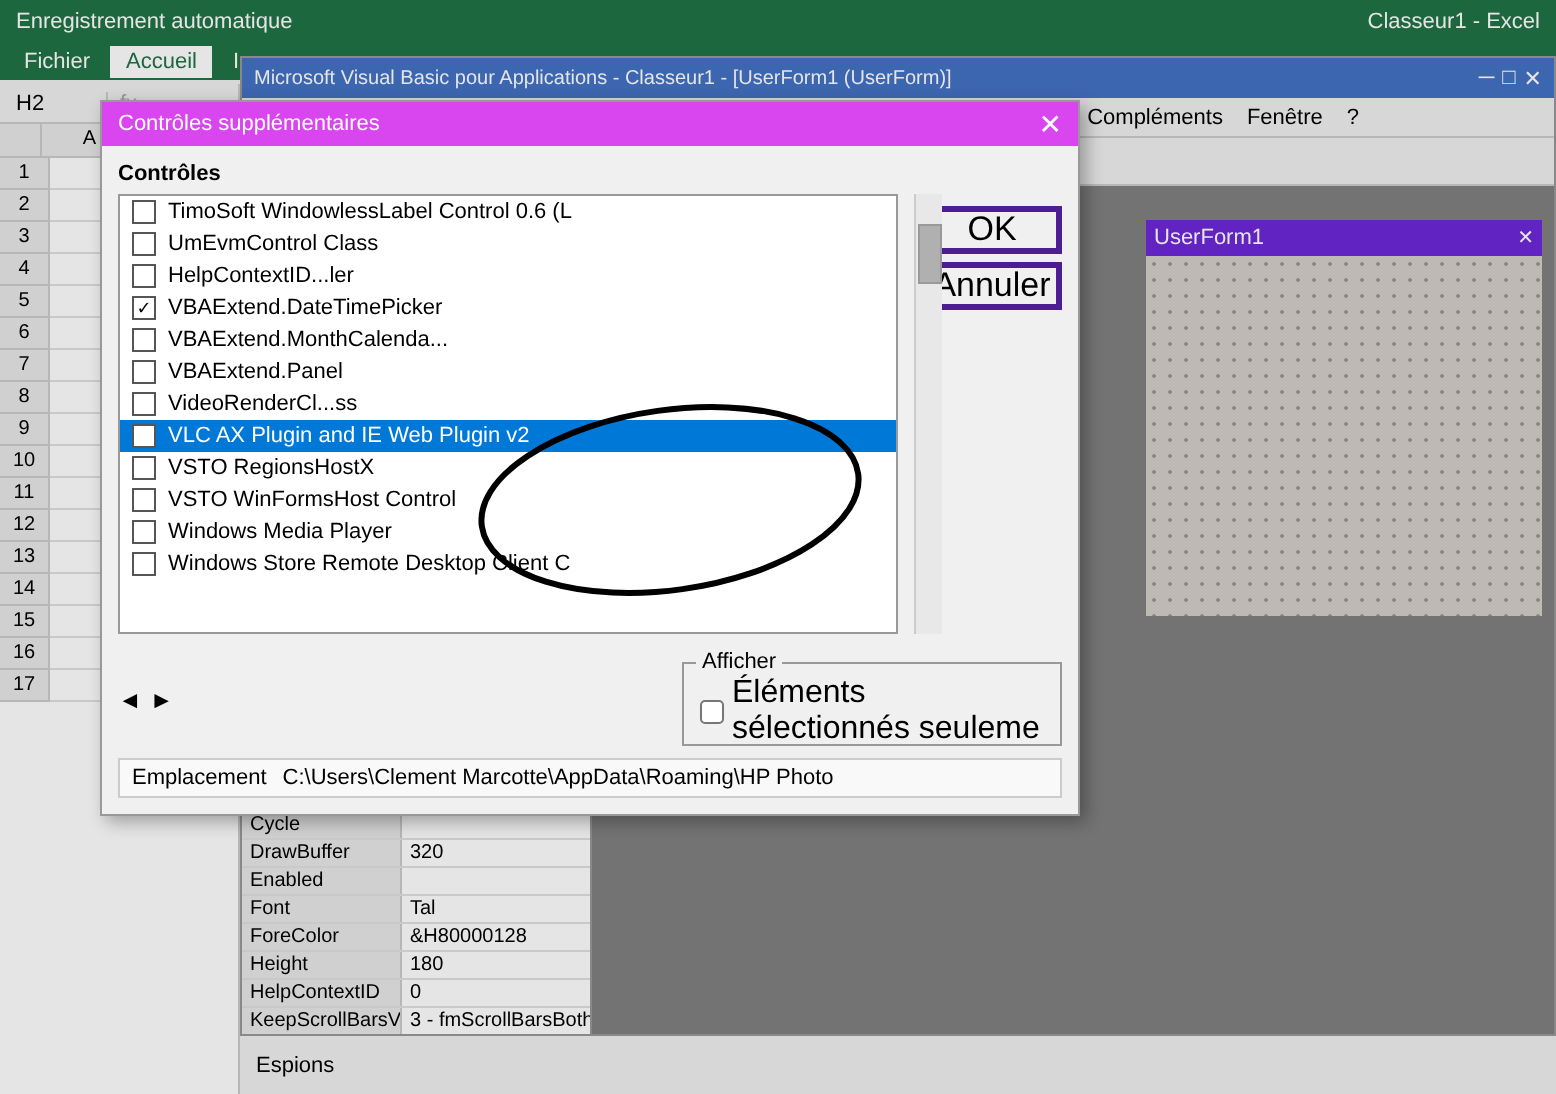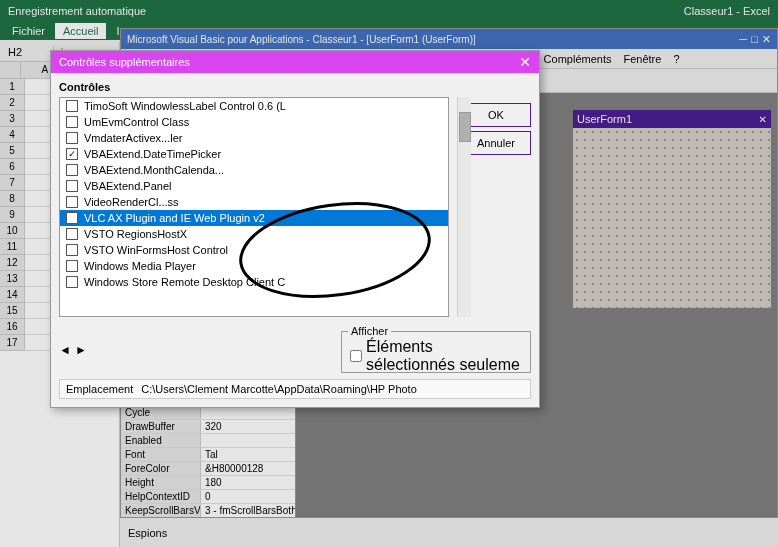--- a/index.html
+++ b/index.html
@@ -180,21 +180,21 @@
     .userform-window {
       position: absolute;
       top: 10px;
       right: 10px;
       width: 200px;
       height: 200px;
       background: #d4d0c8;
       border: 1px solid #808080;
     }
     .userform-title {
-      background: #4c1d95;
+      background: #6d28d9;
       color: white;
       height: 18px;
       display: flex;
       align-items: center;
       justify-content: space-between;
       padding: 0 4px;
       font-size: 10px;
     }
     .userform-body {
       width: 100%;
@@ -326,24 +326,24 @@
       position: absolute;
       top: 30px;
       right: 8px;
       display: flex;
       flex-direction: column;
       gap: 4px;
     }
     .dialog-btn {
       width: 70px;
       height: 24px;
-      border: 1px solid #4c1d95;
+      border: 3px solid #4c1d95;
       background: #f0f0f0;
       cursor: pointer;
-      font-size: 11px;
+      font-size: 17px;
       display: flex;
       align-items: center;
       justify-content: center;
     }
 
     .afficher-box {
       border: 1px solid #999;
       padding: 6px 8px;
       margin-top: 4px;
       position: relative;
@@ -802,21 +802,21 @@
           <div class="control-item">
             <div class="control-checkbox"></div>
             <span>TimoSoft WindowlessLabel Control 0.6 (L</span>
           </div>
           <div class="control-item">
             <div class="control-checkbox"></div>
             <span>UmEvmControl Class</span>
           </div>
           <div class="control-item">
             <div class="control-checkbox"></div>
-            <span>VmdaterActivex...ler</span>
+            <span>HelpContextID...ler</span>
           </div>
           <div class="control-item">
             <div class="control-checkbox checked"></div>
             <span>VBAExtend.DateTimePicker</span>
           </div>
           <div class="control-item">
             <div class="control-checkbox"></div>
             <span>VBAExtend.MonthCalenda...</span>
           </div>
           <div class="control-item">

